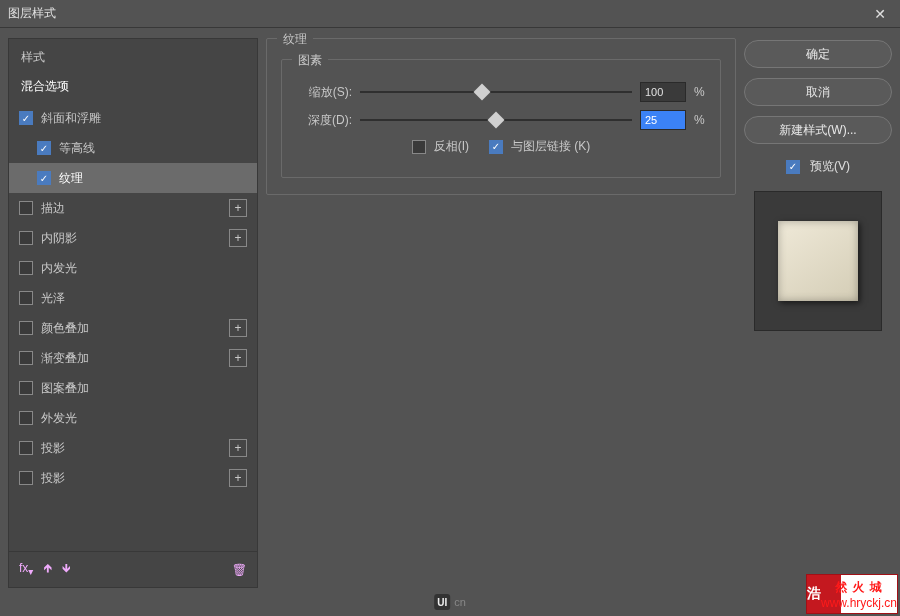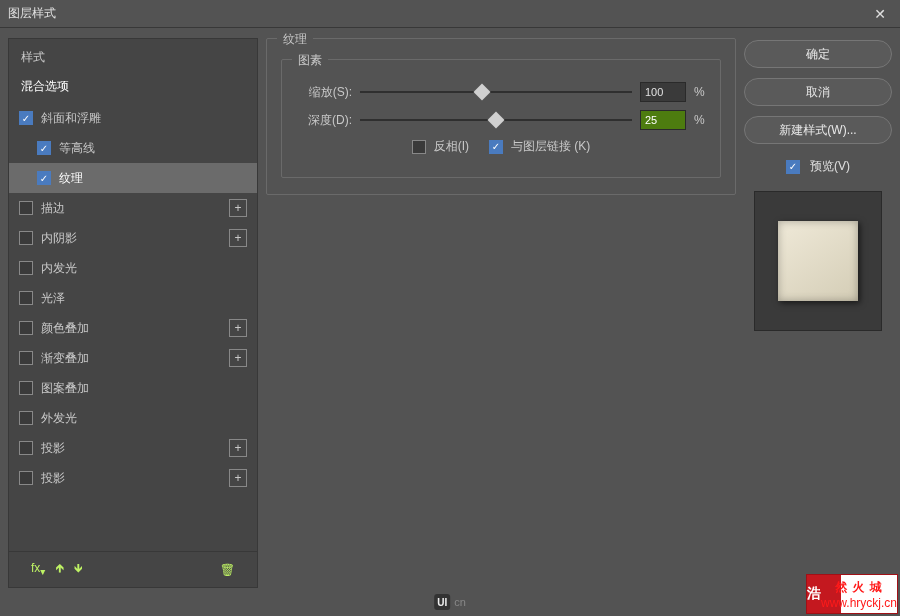--- a/index.html
+++ b/index.html
@@ -16,21 +16,21 @@
 .left-sub { color: #ffffff; font-size: 12px; padding: 6px 12px 8px; }
 .style-list { flex: 1; }
 .style-row { display: flex; align-items: center; height: 30px; padding: 0 10px; color: #c8c8c8; font-size: 12px; }
 .style-row.selected { background: #6b6b6b; color: #fff; }
 .style-row .chk { width: 14px; height: 14px; border: 1px solid #888; background: #3a3a3a; margin-right: 8px; display: inline-flex; align-items: center; justify-content: center; }
 .style-row .chk.checked { background: #4a7bbf; border-color: #4a7bbf; }
 .style-row .chk.checked::after { content: "✓"; color: #fff; font-size: 10px; }
 .style-row.indent { padding-left: 28px; }
 .style-row .label { flex: 1; }
 .style-row .add { width: 18px; height: 18px; border: 1px solid #888; display: flex; align-items: center; justify-content: center; color: #c8c8c8; font-size: 12px; cursor: pointer; }
-.left-foot { height: 36px; border-top: 1px solid #383838; display: flex; align-items: center; padding: 0 22px; gap: 10px; color: #bef264; }
+.left-foot { height: 36px; border-top: 1px solid #383838; display: flex; align-items: center; padding: 0 10px; gap: 10px; color: #f0abfc; }
 .left-foot .icon { font-size: 12px; cursor: pointer; }
 .left-foot .spacer { flex: 1; }
 
 .center-panel { flex: 1; }
 .group { border: 1px solid #6a6a6a; border-radius: 2px; padding: 12px 14px 16px; position: relative; }
 .group-title { position: absolute; top: -8px; left: 10px; background: #535353; padding: 0 6px; color: #c8c8c8; font-size: 12px; }
 .inner-group { border: 1px solid #6a6a6a; border-radius: 2px; padding: 14px 12px 14px; position: relative; margin-top: 8px; }
 .inner-title { position: absolute; top: -8px; left: 10px; background: #535353; padding: 0 6px; color: #c8c8c8; font-size: 12px; }
 
 .row { display: flex; align-items: center; margin: 8px 0; gap: 8px; color: #c8c8c8; font-size: 12px; }
@@ -43,21 +43,21 @@
 }
 .dd { width: 14px; height: 64px; background: #5a5a5a; border: 1px solid #3a3a3a; display: flex; align-items: center; justify-content: center; cursor: pointer; color: #ddd; font-size: 9px; }
 .snap-icon { width: 22px; height: 22px; border: 1px solid #777; border-radius: 2px; display: flex; align-items: center; justify-content: center; cursor: pointer; margin-left: 10px; }
 .snap-icon svg { width: 14px; height: 14px; }
 .btn { background: #5a5a5a; border: 1px solid #767676; border-radius: 12px; color: #e8e8e8; font-size: 12px; padding: 4px 14px; cursor: pointer; }
 
 .slider { flex: 1; height: 16px; position: relative; }
 .slider .track { position: absolute; top: 7px; left: 0; right: 0; height: 2px; background: #2f2f2f; }
 .slider .thumb { position: absolute; top: 2px; width: 12px; height: 12px; background: #d0d0d0; transform: rotate(45deg); margin-left: -6px; cursor: pointer; }
 .numbox { width: 46px; height: 20px; background: #3a3a3a; border: 1px solid #2a2a2a; color: #e0e0e0; font-size: 11px; padding: 0 4px; display: flex; align-items: center; }
-.numbox.sel { background: #4d7c0f; color: #fff; }
+.numbox.sel { background: #3b82f6; color: #fff; }
 .unit { color: #c8c8c8; font-size: 12px; width: 14px; }
 
 .chk2 { width: 14px; height: 14px; border: 1px solid #888; background: #3a3a3a; display: inline-flex; align-items: center; justify-content: center; margin-right: 4px; }
 .chk2.checked { background: #4a7bbf; border-color: #4a7bbf; }
 .chk2.checked::after { content: "✓"; color: #fff; font-size: 10px; }
 
 .right-panel { width: 148px; display: flex; flex-direction: column; gap: 10px; align-items: stretch; padding-top: 2px; }
 .rbtn { background: #5a5a5a; border: 1px solid #767676; border-radius: 14px; color: #e8e8e8; font-size: 12px; height: 28px; display: flex; align-items: center; justify-content: center; cursor: pointer; }
 .preview-row { display: flex; align-items: center; justify-content: center; gap: 6px; color: #e0e0e0; font-size: 12px; margin-top: 4px; }
 .preview-box { width: 128px; height: 140px; background: #3a3a3a; border: 1px solid #2a2a2a; margin: 6px auto 0; display: flex; align-items: center; justify-content: center; }

